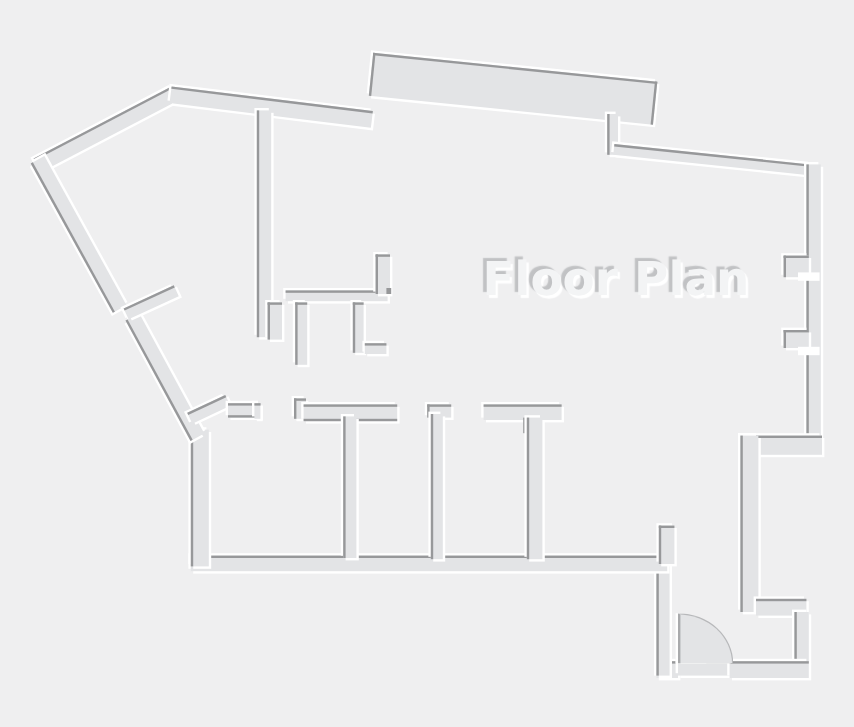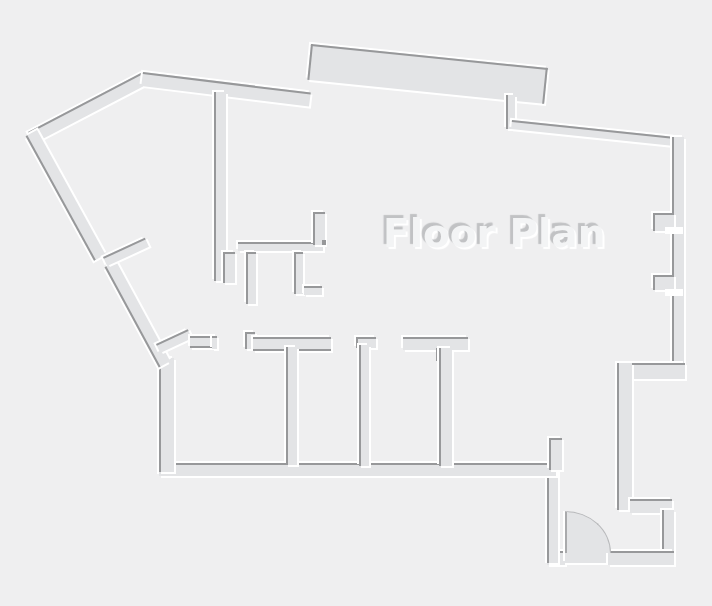--- a/index.html
+++ b/index.html
@@ -33,21 +33,21 @@
   
   .door{
     position:absolute;background:var(--wall-fill);
     border-top-right-radius:100% 100%;
     border-left:2px solid #a9aaac;
     border-top:1.5px solid #b7b8ba;
     border-right:1.5px solid #b7b8ba;
     box-shadow:-2px 0 0 var(--wall-highlight);
   }
   .title{
-    position:absolute;left:383px;top:214px;width:220px;
+    position:absolute;left:402px;top:214px;width:220px;
     font-size:39px;font-weight:bold;line-height:1;letter-spacing:0;
     color:var(--title-color);
     text-shadow:-3px -3px 1px var(--title-shadow), 2px 2px 1px var(--wall-highlight);
     white-space:nowrap;
   }
 </style>
 </head>
 <body>
 
 <div class="plan">

